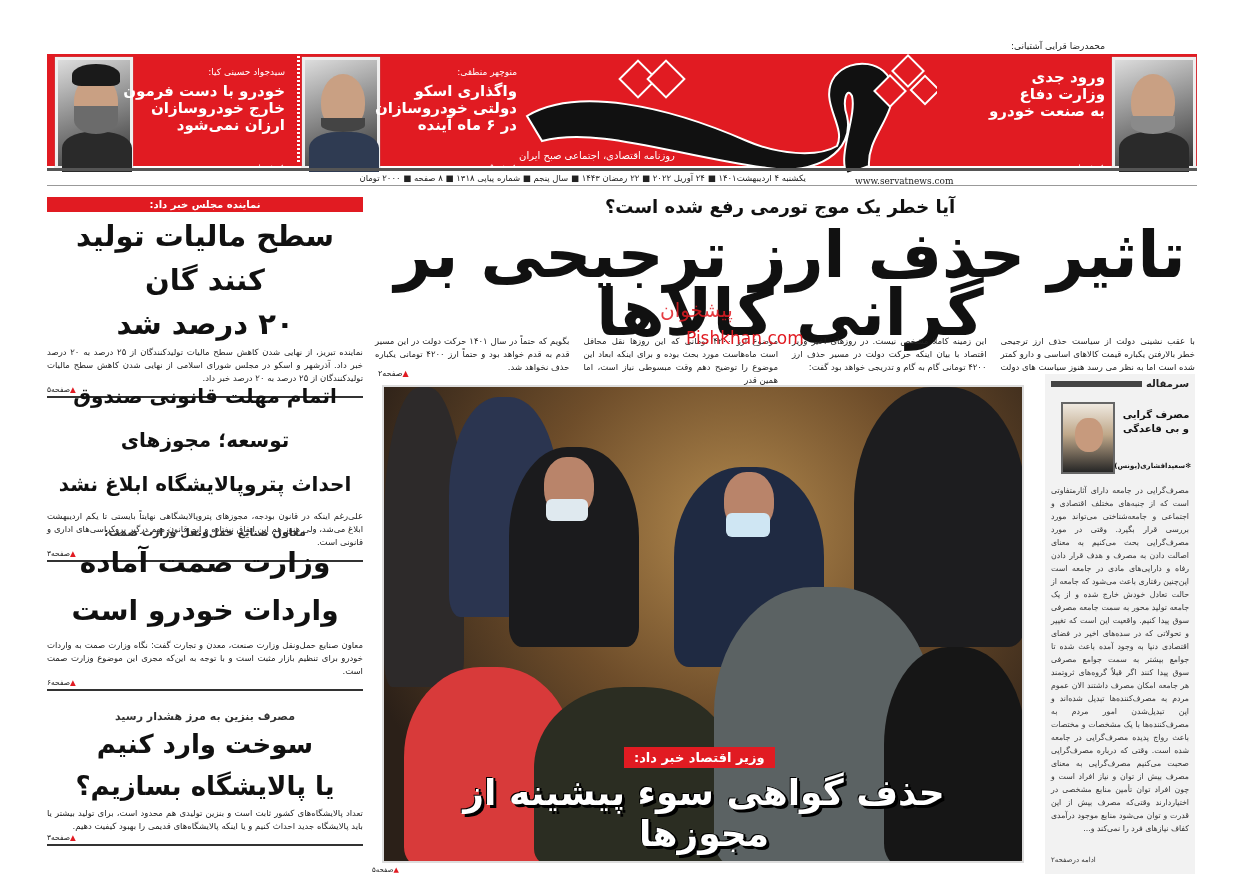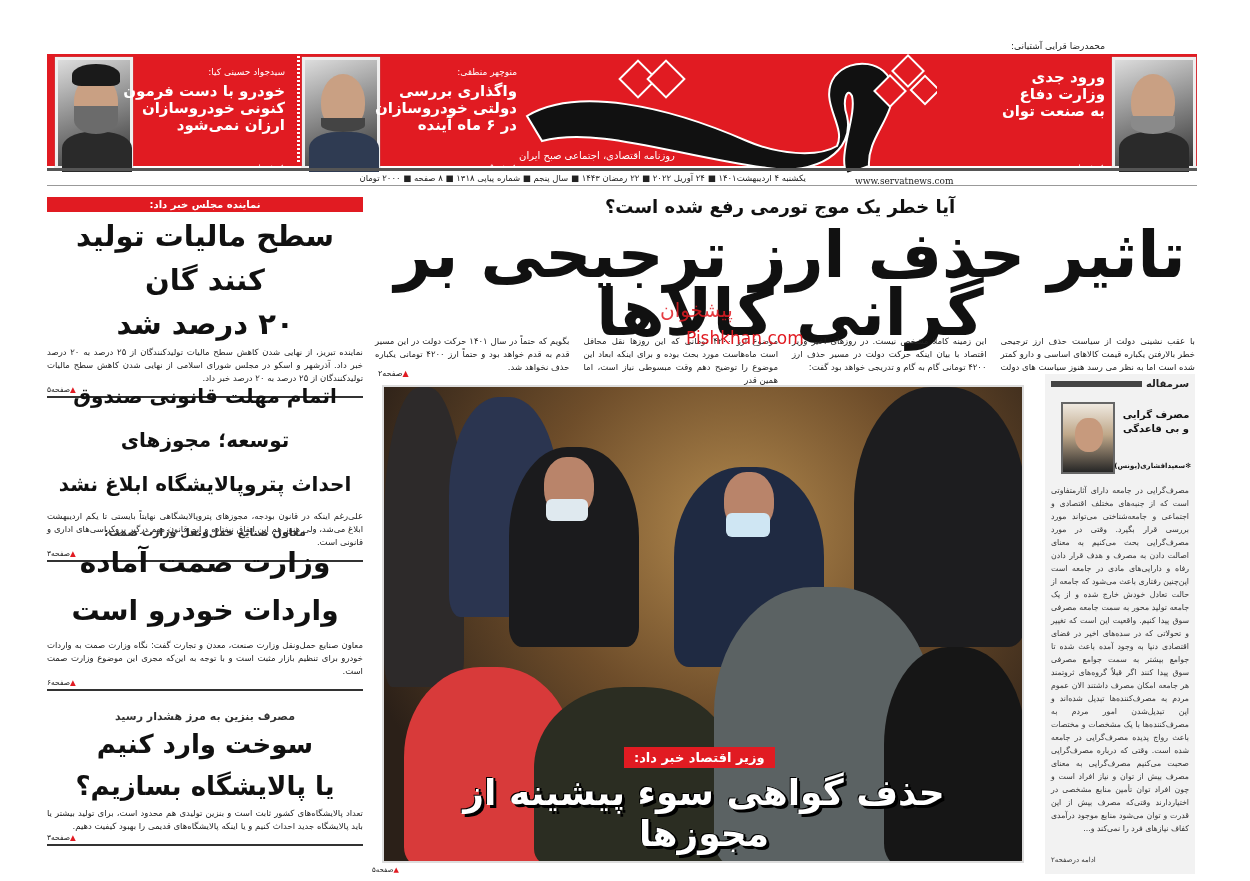--- a/index.html
+++ b/index.html
@@ -98,51 +98,51 @@
   <div class="teaser t-right">
     <div class="photo">
       <div class="body"></div>
         <div class="face"></div>
         <div class="beard" style="background:#8a8a8a;height:18px;top:56px"></div>
     </div>
     <div class="kicker dark" style="right:92px;top:-22px;">محمدرضا قرایی آشتیانی:</div>
     <div class="head" style="right:92px;top:6px;">
       <div>ورود جدی</div>
       <div>وزارت دفاع</div>
-      <div>به صنعت توان</div>
+      <div>به صنعت خودرو</div>
     </div>
     <div class="pageref" style="right:92px;top:100px;">▲<span>صفحه۱</span></div>
   </div>
 
   <div class="teaser t-mid">
     <div class="photo">
       <div class="body" style="background:#2f3b52"></div>
         <div class="face"></div>
         <div class="beard" style="height:14px;top:58px;background:#444"></div>
     </div>
     <div class="kicker" style="right:0px;top:4px;">منوچهر منطقی:</div>
     <div class="head" style="right:0px;top:20px;">
-      <div>واگذاری بررسی</div>
+      <div>واگذاری اسکو</div>
       <div>دولتی خودروسازان</div>
       <div>در ۶ ماه آینده</div>
     </div>
     <div class="pageref" style="right:0px;top:100px;">▲<span>صفحه۵</span></div>
   </div>
 
   <div class="teaser t-left">
     <div class="photo">
       <div class="body"></div>
         <div class="face"></div>
         <div class="beard"></div>
       <div style="position:absolute;left:14px;top:4px;width:48px;height:22px;border-radius:50% 50% 20% 20%;background:#1a1a1a;"></div>
     </div>
     <div class="kicker" style="right:12px;top:4px;">سیدجواد حسینی کیا:</div>
     <div class="head" style="right:12px;top:20px;">
       <div>خودرو با دست فرمون</div>
-      <div>کنونی خودروسازان</div>
+      <div>خارج خودروسازان</div>
       <div>ارزان نمی‌شود</div>
     </div>
     <div class="pageref" style="right:12px;top:100px;">▲<span>صفحه۱</span></div>
   </div>
 </div>
 
 <div class="rule-top"></div>
 <div class="dateline">یکشنبه ۴ اردیبهشت۱۴۰۱ ■ ۲۴ آوریل ۲۰۲۲ ■ ۲۲ رمضان ۱۴۴۳ ■ سال پنجم ■ شماره پیاپی ۱۳۱۸ ■ ۸ صفحه ■ ۲۰۰۰ تومان</div>
 <div class="rule-bot"></div>
 

